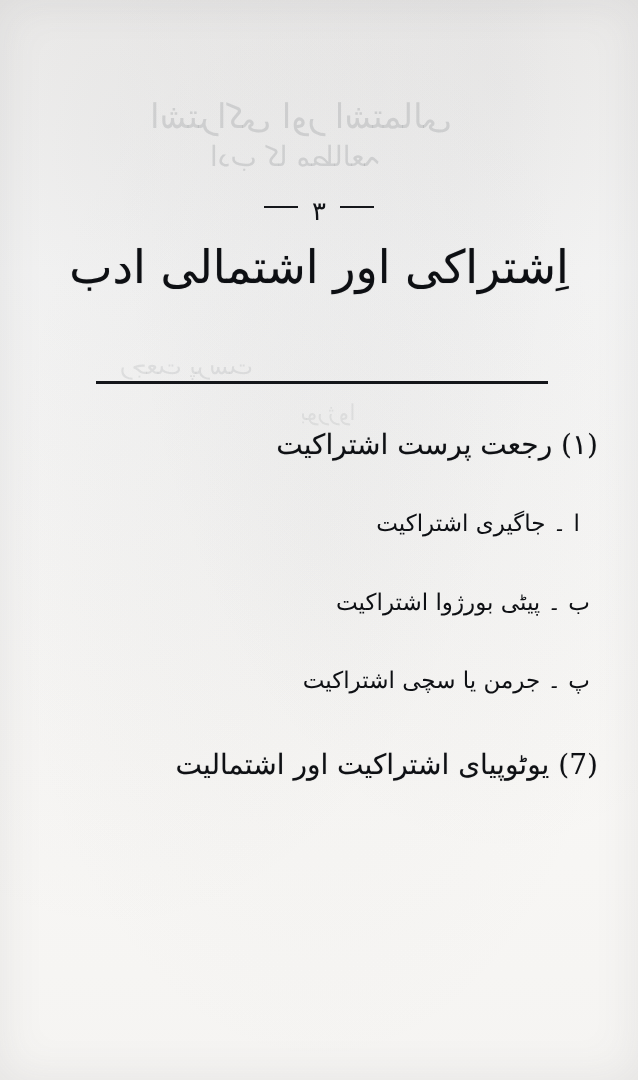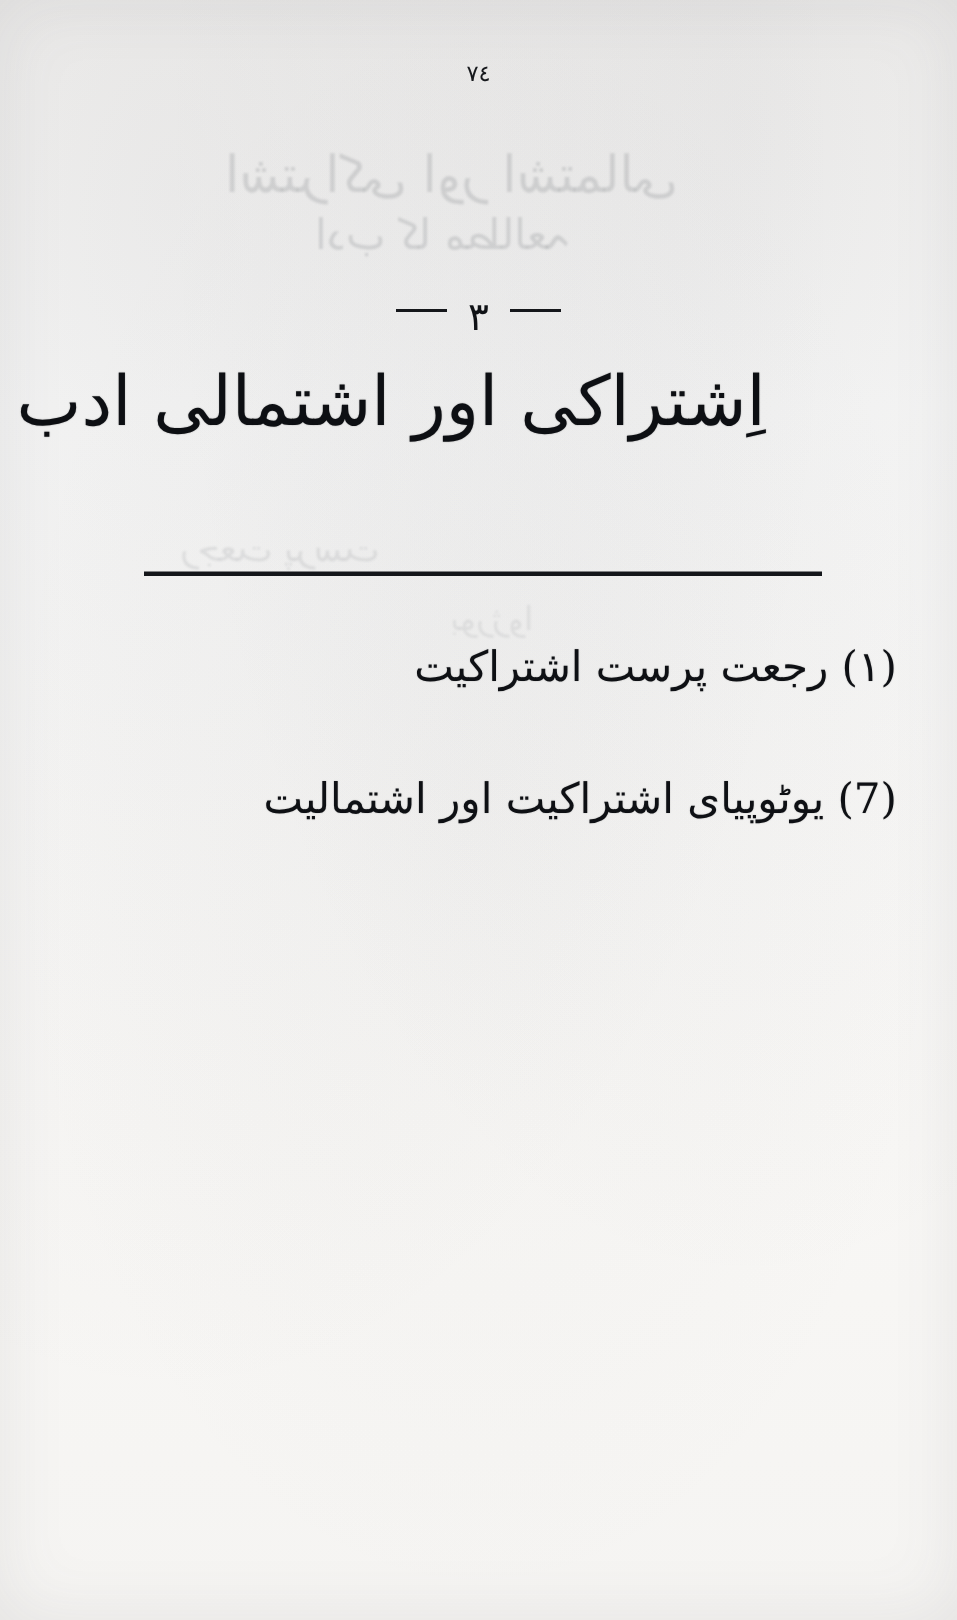--- a/index.html
+++ b/index.html
@@ -82,29 +82,28 @@
     background: #15171b;
     vertical-align: 12px;
     margin: 0 6px;
   }
 
   .chapter-title {
     position: absolute;
     top: 236px;
     left: 0;
     right: 0;
-    text-align: left;
+    text-align: center;
     direction: rtl;
     font-family: "DejaVu Serif", serif;
     font-size: 46px;
     line-height: 1.35;
     color: #0d0f13;
     letter-spacing: 1px;
     text-shadow: 0 0 1px rgba(0,0,0,0.35);
-    padding-left: 11px;
   }
 
   .title-rule {
     position: absolute;
     top: 381px;
     left: 96px;
     width: 452px;
     height: 3px;
     background: #14161a;
   }
@@ -155,33 +154,35 @@
 
 <div class="page">
 
   <div class="scan-noise"></div>
 
   <div class="ghost ghost-1">اشتراکی اور اشتمالی</div>
   <div class="ghost ghost-2">ادب کا مطالعہ</div>
   <div class="ghost ghost-3">رجعت پرست</div>
   <div class="ghost ghost-4">بورژوا</div>
 
-  <div class="folio">٧٤</div>
 
   <div class="chapter-number">
     <span class="dashes">
       <span class="dash-l"></span>
       <span>۳</span>
       <span class="dash-r"></span>
     </span>
   </div>
 
   <div class="chapter-title">اِشتراکی اور اشتمالی ادب</div>
 
   <div class="title-rule"></div>
 
   <div class="toc">
     <div class="toc-item lvl-main pad-a">(١) رجعت پرست اشتراکیت</div>
+    <div class="toc-item lvl-sub indent-1 gap-1">ا ۔ جاگیری اشتراکیت</div>
+    <div class="toc-item lvl-sub indent-2 gap-2">ب ۔ پیٹی بورژوا اشتراکیت</div>
+    <div class="toc-item lvl-sub indent-3 gap-3">پ ۔ جرمن یا سچی اشتراکیت</div>
     <div class="toc-item lvl-main gap-mid">(7) یوٹوپیای اشتراکیت اور اشتمالیت</div>
   </div>
 
   <div class="edge-shadow"></div>
 </div>
 
 </body></html>

